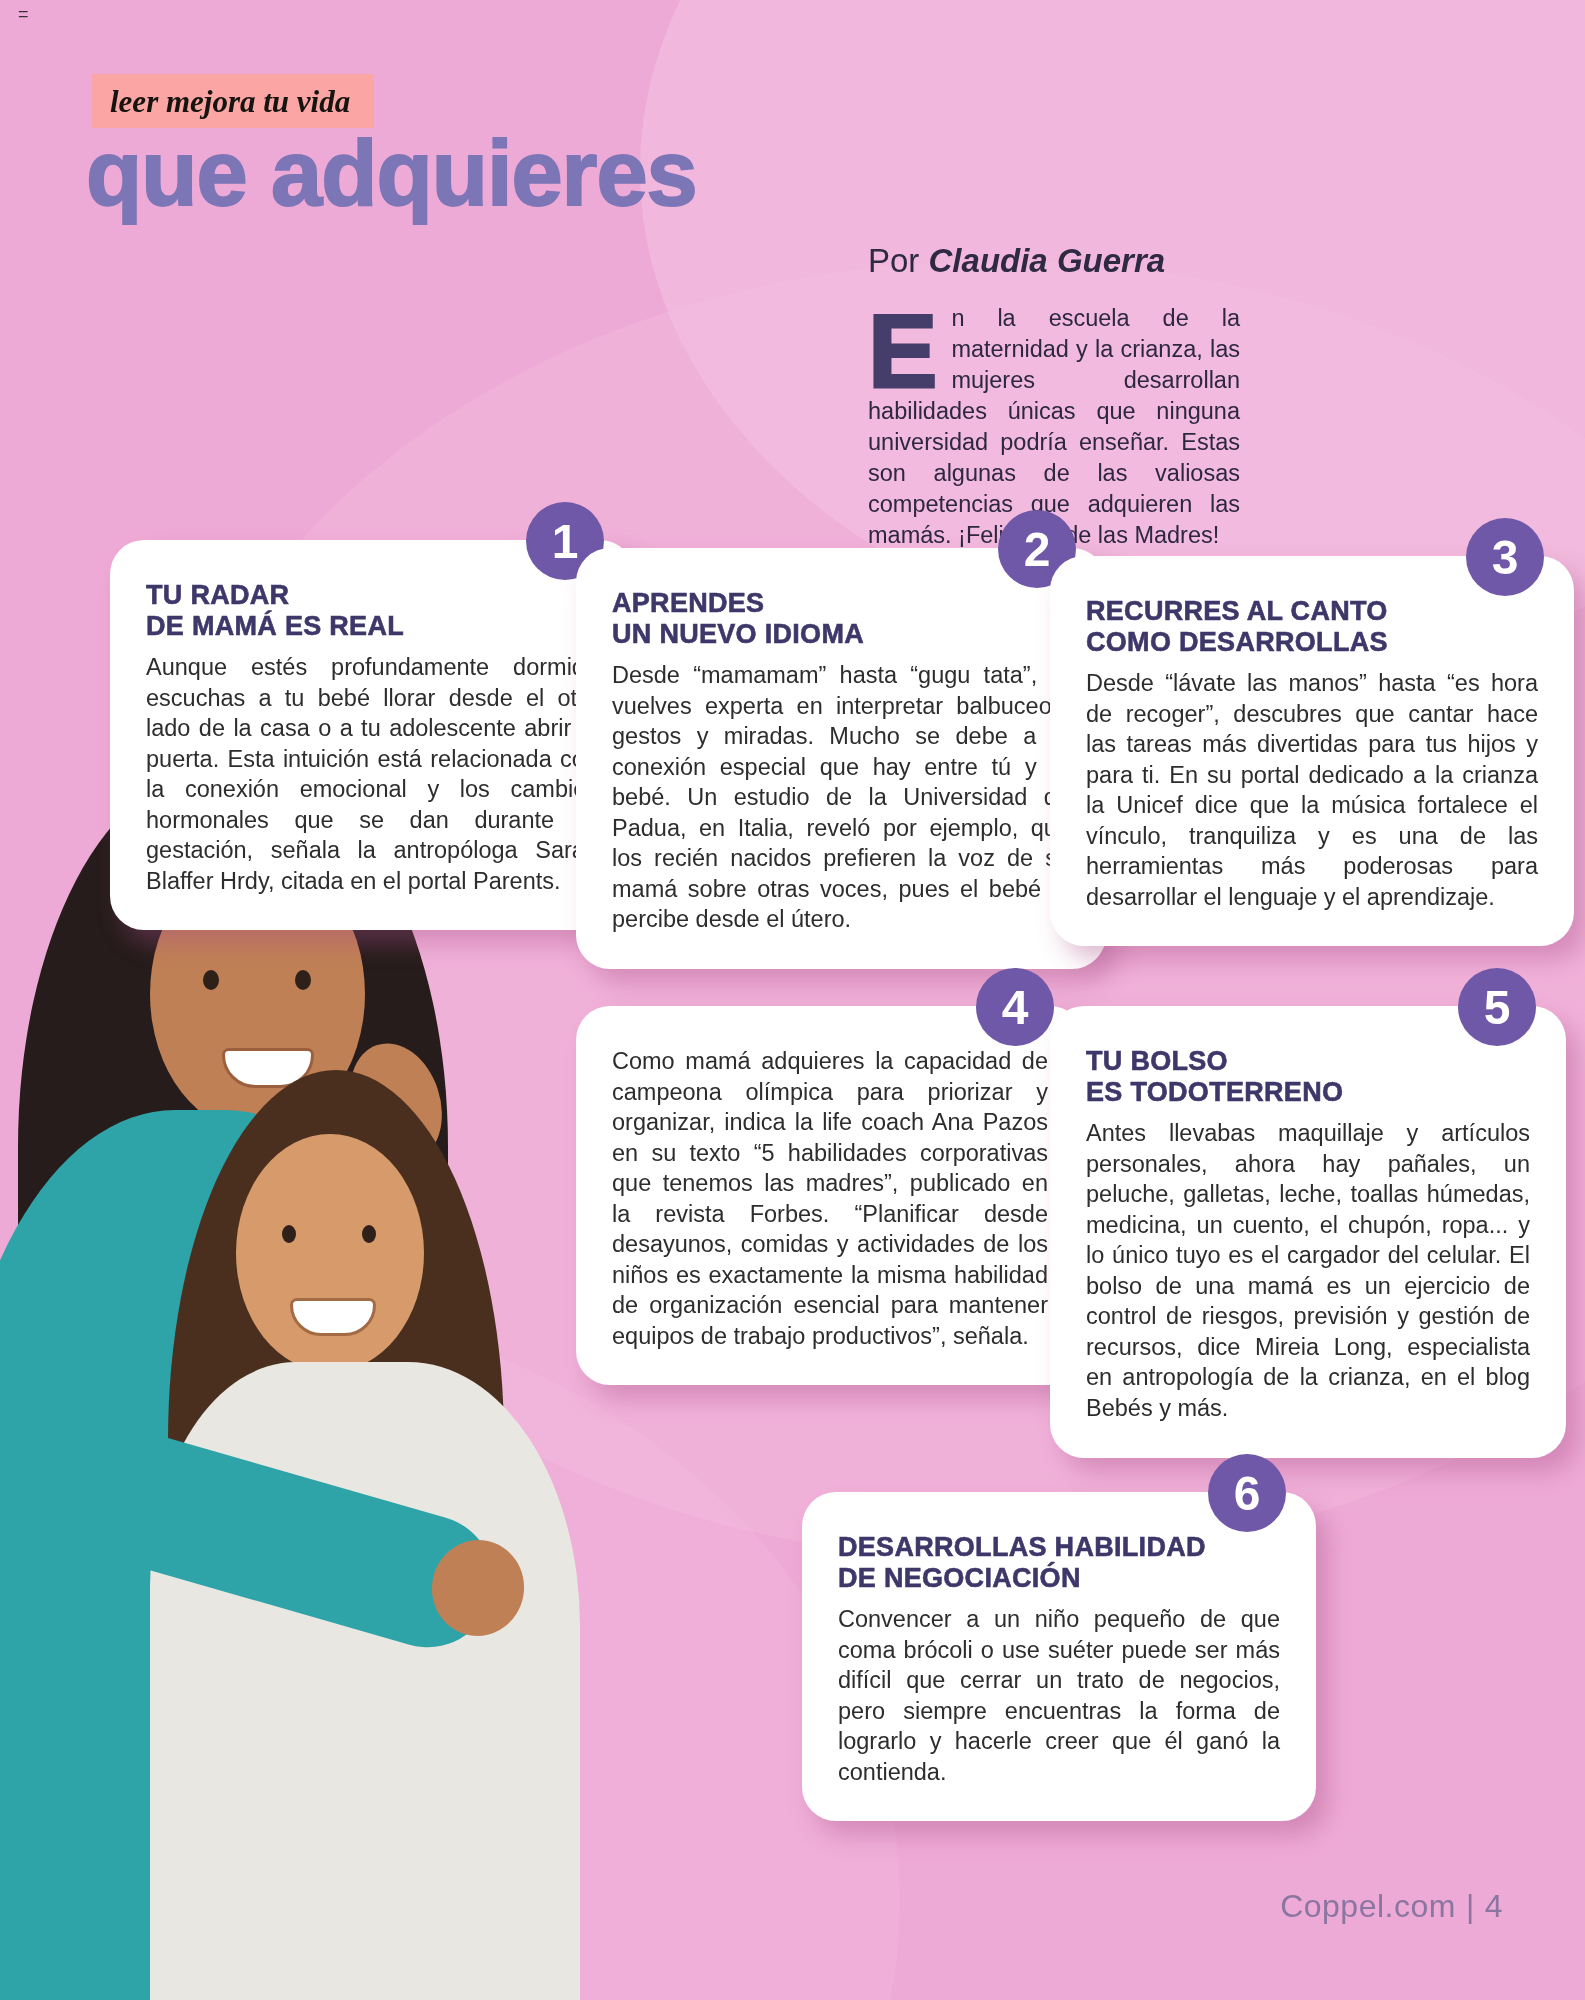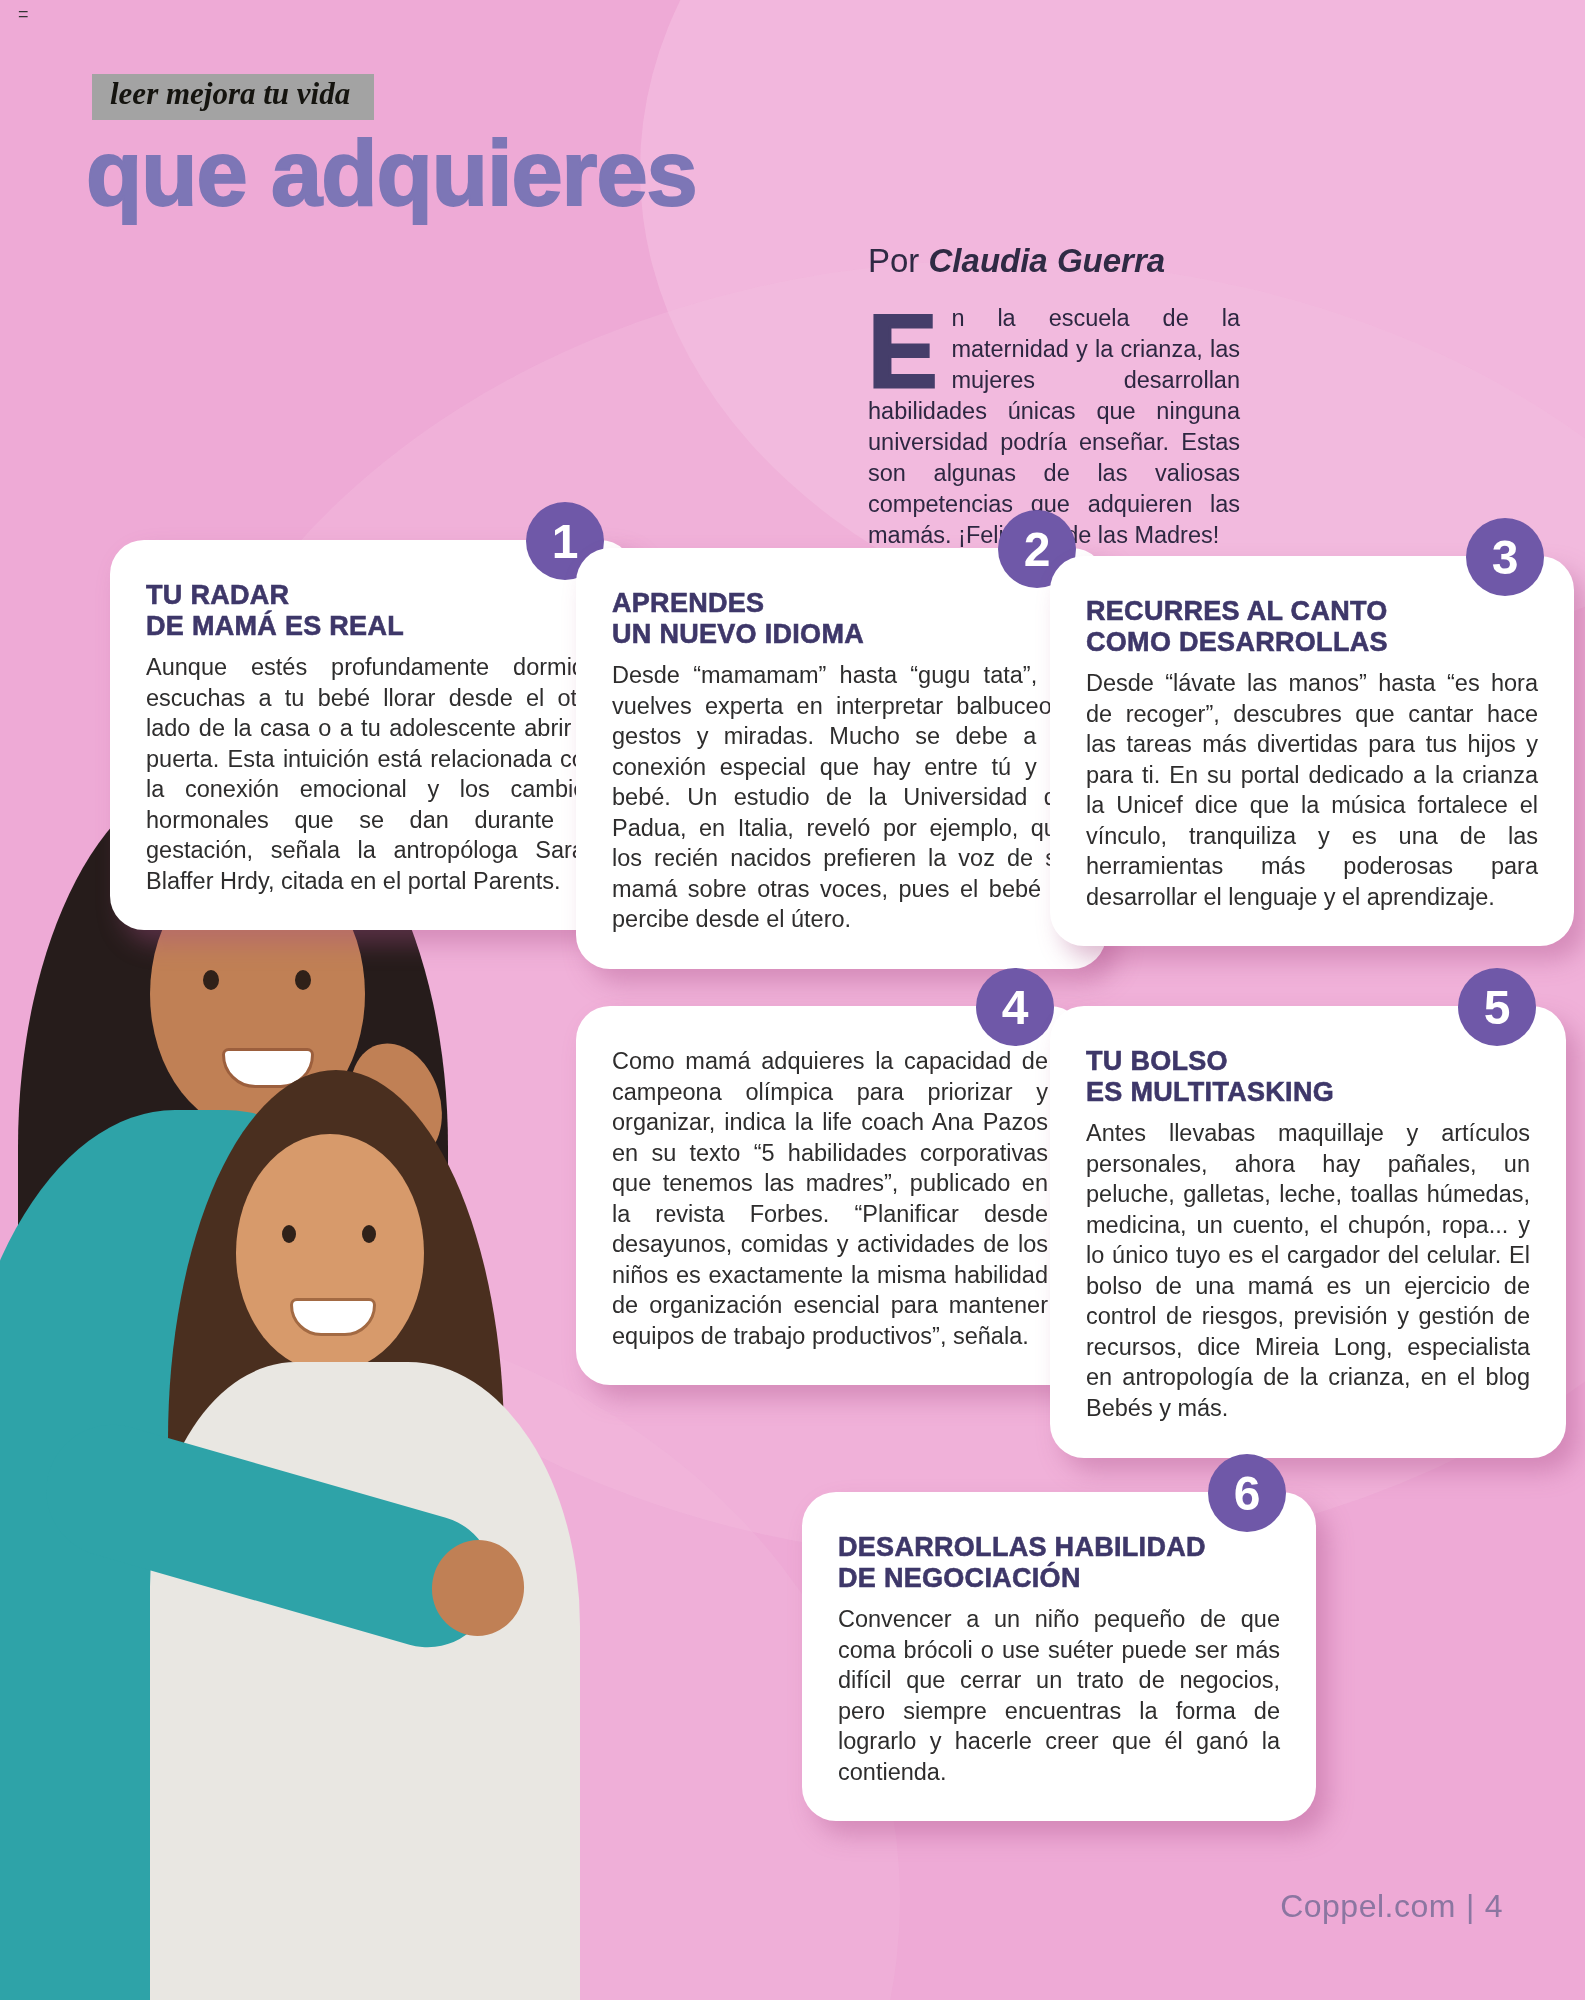--- a/index.html
+++ b/index.html
@@ -7,23 +7,23 @@
   .page{position:relative; width:1585px; height:2000px; overflow:hidden;
         background:#eeaad6; }
   
   .swoosh{position:absolute; border-radius:50%; background:#f4bfe0; z-index:0;}
   .swoosh.s1{left:640px; top:-320px; width:1300px; height:980px; opacity:.65;}
   .swoosh.s2{left:150px; top:260px; width:1700px; height:1300px; opacity:.35;}
   .swoosh.s3{left:-500px; top:1300px; width:1400px; height:1200px; opacity:.25;}
 
   .corner-mark{position:absolute; left:18px; top:4px; font-size:18px; color:#333; z-index:3;}
 
-  .tag{position:absolute; left:92px; top:74px; background:#a3a3a3; color:#15140f;
+  .tag{position:absolute; left:92px; top:74px; background:#fca5a5; color:#15140f;
        font-family:"Liberation Serif", serif; font-style:italic; font-weight:bold;
-       font-size:31px; padding:2px 24px 8px 18px; z-index:2;}
+       font-size:31px; padding:10px 24px 8px 18px; z-index:2;}
 
   .big-title{position:absolute; left:86px; top:128px; z-index:2; line-height:0.98;
              font-weight:bold; letter-spacing:-1px;}
   .big-title .l1{font-size:92px; color:#453e6a; -webkit-text-stroke:2px #453e6a;}
   .big-title .l2,.big-title .l3{font-size:92px; color:#7d76b6; -webkit-text-stroke:2px #7d76b6;}
 
   .byline{position:absolute; left:868px; top:242px; font-size:33px; color:#2f2a44; z-index:2;}
   .byline b{font-weight:bold;font-style:italic;}
 
   .intro{position:absolute; left:868px; top:303px; width:372px; font-size:23.5px;
@@ -137,21 +137,21 @@
     <p>Desde “lávate las manos” hasta “es hora de recoger”, descubres que cantar hace las tareas más divertidas para tus hijos y para ti. En su portal dedicado a la crianza la Unicef dice que la música fortalece el vínculo, tranquiliza y es una de las herramientas más poderosas para desarrollar el lenguaje y el aprendizaje.</p>
   </div>
 
   <div class="card c4">
     <div class="badge">4</div>
     <p>Como mamá adquieres la capacidad de campeona olímpica para priorizar y organizar, indica la life coach Ana Pazos en su texto “5 habilidades corporativas que tenemos las madres”, publicado en la revista Forbes. “Planificar desde desayunos, comidas y actividades de los niños es exactamente la misma habilidad de organización esencial para mantener equipos de trabajo productivos”, señala.</p>
   </div>
 
   <div class="card c5">
     <div class="badge">5</div>
-    <h3><span>TU BOLSO</span><br><span>ES MULTITASKING</span></h3>
+    <h3><span>TU BOLSO</span><br><span>ES TODOTERRENO</span></h3>
     <p>Antes llevabas maquillaje y artículos personales, ahora hay pañales, un peluche, galletas, leche, toallas húmedas, medicina, un cuento, el chupón, ropa... y lo único tuyo es el cargador del celular. El bolso de una mamá es un ejercicio de control de riesgos, previsión y gestión de recursos, dice Mireia Long, especialista en antropología de la crianza, en el blog Bebés y más.</p>
   </div>
 
   <div class="card c6">
     <div class="badge">6</div>
     <h3><span>DESARROLLAS HABILIDAD</span><br><span>DE NEGOCIACIÓN</span></h3>
     <p>Convencer a un niño pequeño de que coma brócoli o use suéter puede ser más difícil que cerrar un trato de negocios, pero siempre encuentras la forma de lograrlo y hacerle creer que él ganó la contienda.</p>
   </div>
 
   <div class="footer">

